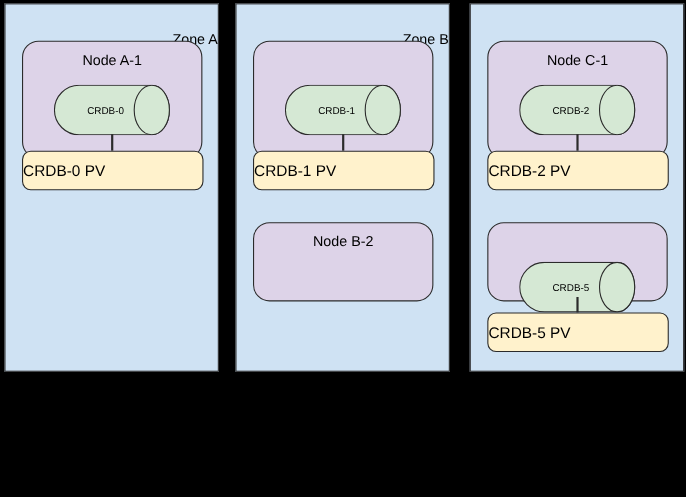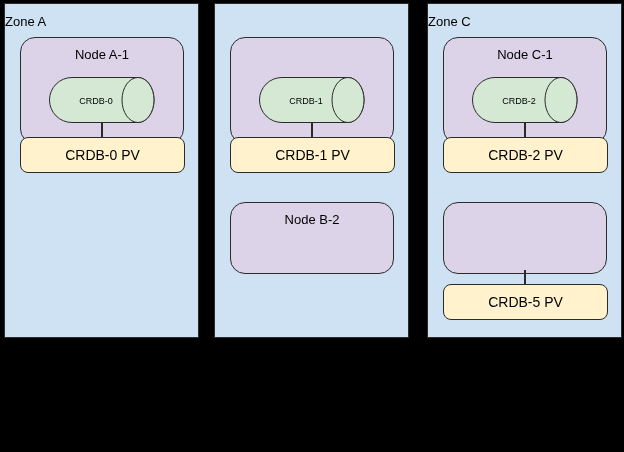--- a/index.html
+++ b/index.html
@@ -24,22 +24,22 @@
   }
   .zone{
     position:absolute;
     top:3px;
     width:195px;height:335px;
     background:var(--zone-fill);
     border:1px solid var(--border);
   }
   .zone-title{
     position:absolute;
-    top:10px;left:0;right:0;
-    text-align:left;
+    top:24px;left:0;right:0;
+    text-align:right;
     font-size:13px;
     color:var(--text);
   }
   .node{
     position:absolute;
     left:15px;
     width:164px;
     background:var(--node-fill);
     border:1px solid var(--border);
     border-radius:15px;
@@ -66,21 +66,21 @@
     font-size:9px;
     fill:var(--text);
   }
   .pv{
     position:absolute;
     left:15px;
     width:165px;height:36px;
     background:var(--pv-fill);
     border:1px solid var(--border);
     border-radius:8px;
-    display:flex;align-items:center;justify-content:center;
+    display:flex;align-items:center;
     font-size:14px;
     color:var(--text);
   }
   .pv-1{top:133px;}
   .pv-2{top:280px;}
   .connector{
     position:absolute;
     left:96px;
     width:2px;
     background:var(--border);
@@ -108,20 +108,21 @@
     </div>
 
     <div class="connector conn-1"></div>
 
     <div class="pv pv-1">
       <span>CRDB-0 PV</span>
     </div>
   </div>
 
   <div class="zone" style="left:214px;">
+    <div class="zone-title">Zone B</div>
 
     <div class="node node-1">
       <div class="cylinder cyl-in-node1">
         <svg width="106" height="46" viewBox="0 0 106 46">
           <path d="M89 0.5 H23 A22.5 22.5 0 0 0 23 45.5 H89 A16 22.5 0 0 0 89 0.5 Z" style="fill:var(--db-fill);stroke:var(--border);stroke-width:1"></path>
           <ellipse cx="89" cy="23" rx="16" ry="22.5" style="fill:var(--db-fill);stroke:var(--border);stroke-width:1"></ellipse>
           <text x="47" y="26.5" text-anchor="middle">CRDB-1</text>
         </svg>
       </div>
     </div>
@@ -131,40 +132,46 @@
     <div class="pv pv-1">
       <span>CRDB-1 PV</span>
     </div>
 
     <div class="node node-2">
       <div class="node-title">Node B-2</div>
     </div>
   </div>
 
   <div class="zone" style="left:427px;">
-    <div class="zone-title">Zone C</div>
 
     <div class="node node-1">
       <div class="node-title">Node C-1</div>
       <div class="cylinder cyl-in-node1">
         <svg width="106" height="46" viewBox="0 0 106 46">
           <path d="M89 0.5 H23 A22.5 22.5 0 0 0 23 45.5 H89 A16 22.5 0 0 0 89 0.5 Z" style="fill:var(--db-fill);stroke:var(--border);stroke-width:1"></path>
           <ellipse cx="89" cy="23" rx="16" ry="22.5" style="fill:var(--db-fill);stroke:var(--border);stroke-width:1"></ellipse>
           <text x="47" y="26.5" text-anchor="middle">CRDB-2</text>
         </svg>
       </div>
     </div>
 
     <div class="connector conn-1"></div>
 
     <div class="pv pv-1">
       <span>CRDB-2 PV</span>
     </div>
 
     <div class="node node-2">
+      <div class="cylinder cyl-in-node2">
+        <svg width="106" height="46" viewBox="0 0 106 46">
+          <path d="M89 0.5 H23 A22.5 22.5 0 0 0 23 45.5 H89 A16 22.5 0 0 0 89 0.5 Z" style="fill:var(--db-fill);stroke:var(--border);stroke-width:1"></path>
+          <ellipse cx="89" cy="23" rx="16" ry="22.5" style="fill:var(--db-fill);stroke:var(--border);stroke-width:1"></ellipse>
+          <text x="47" y="26.5" text-anchor="middle">CRDB-5</text>
+        </svg>
+      </div>
     </div>
 
     <div class="connector conn-2"></div>
 
     <div class="pv pv-2">
       <span>CRDB-5 PV</span>
     </div>
   </div>
 
 </div>

